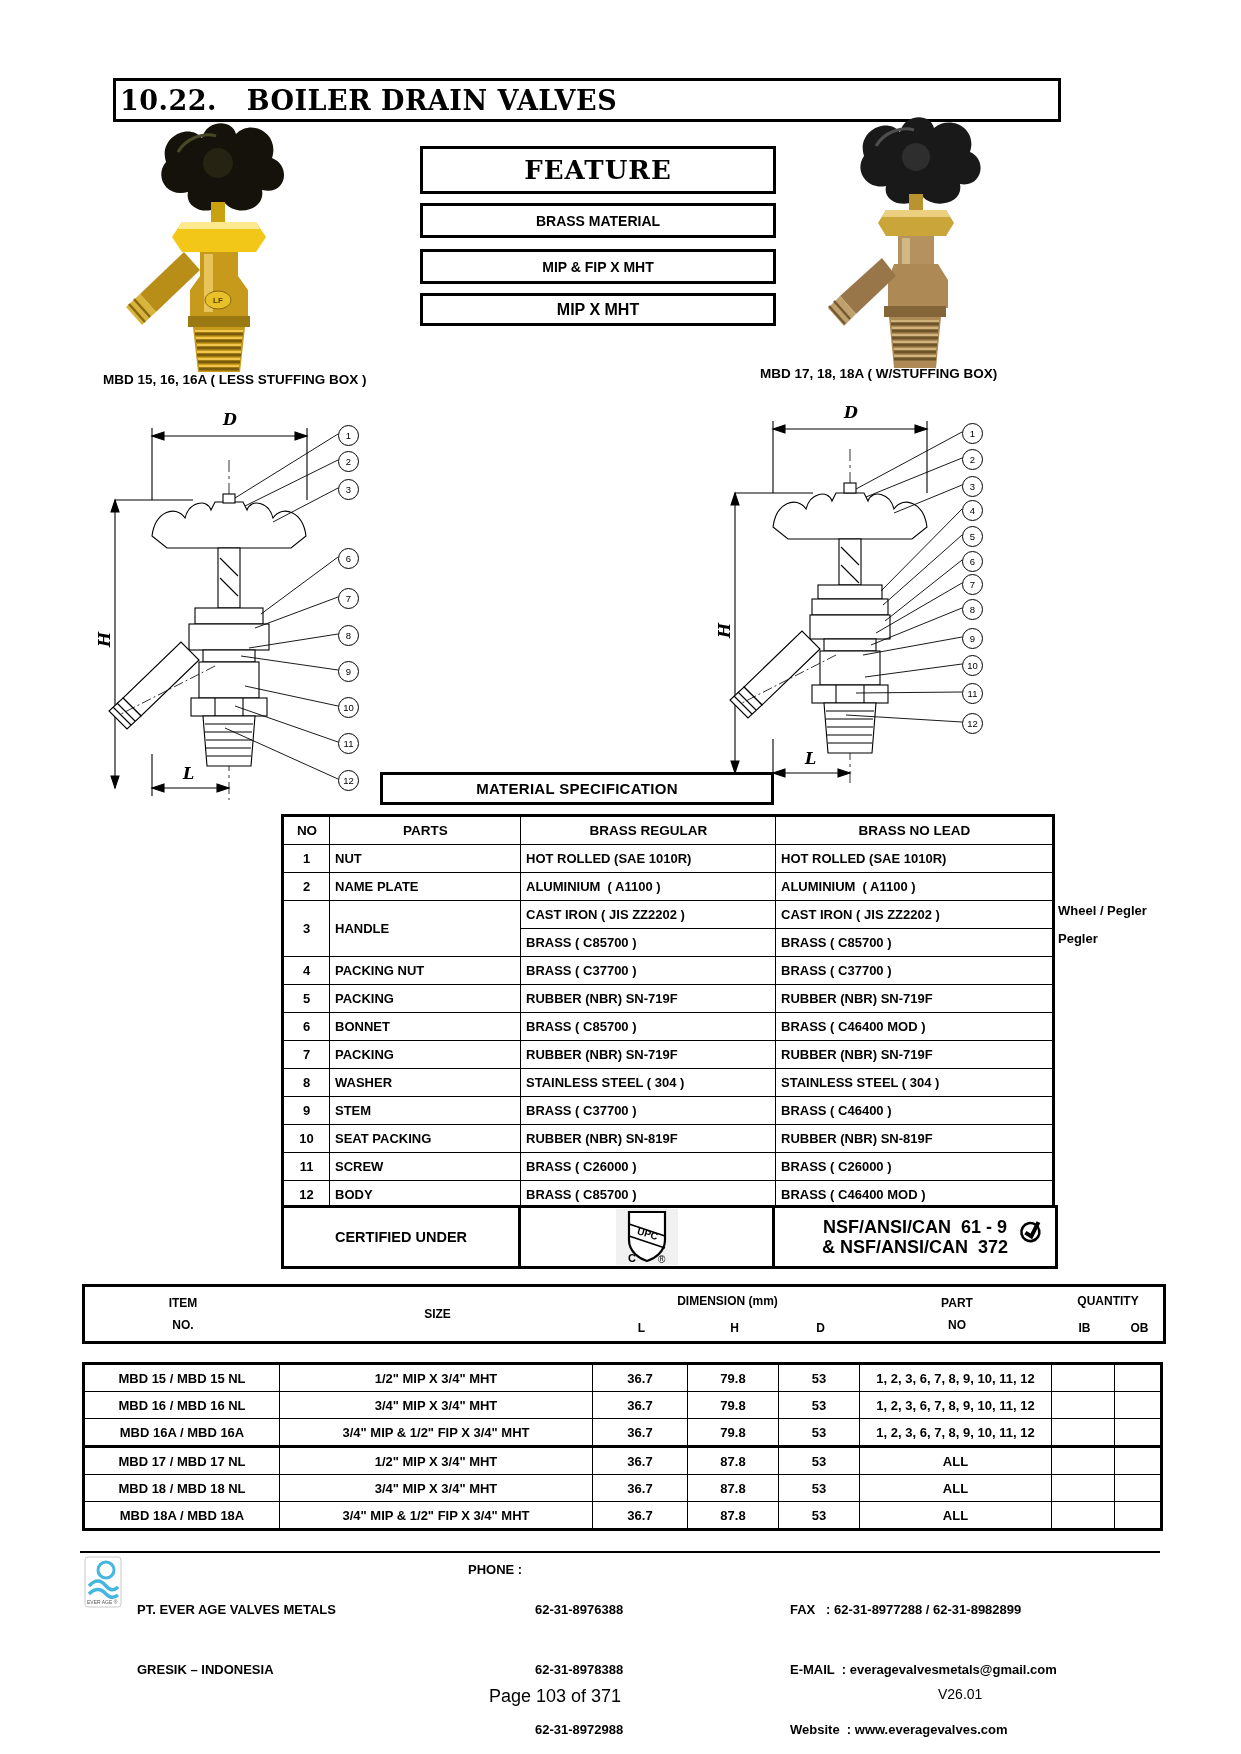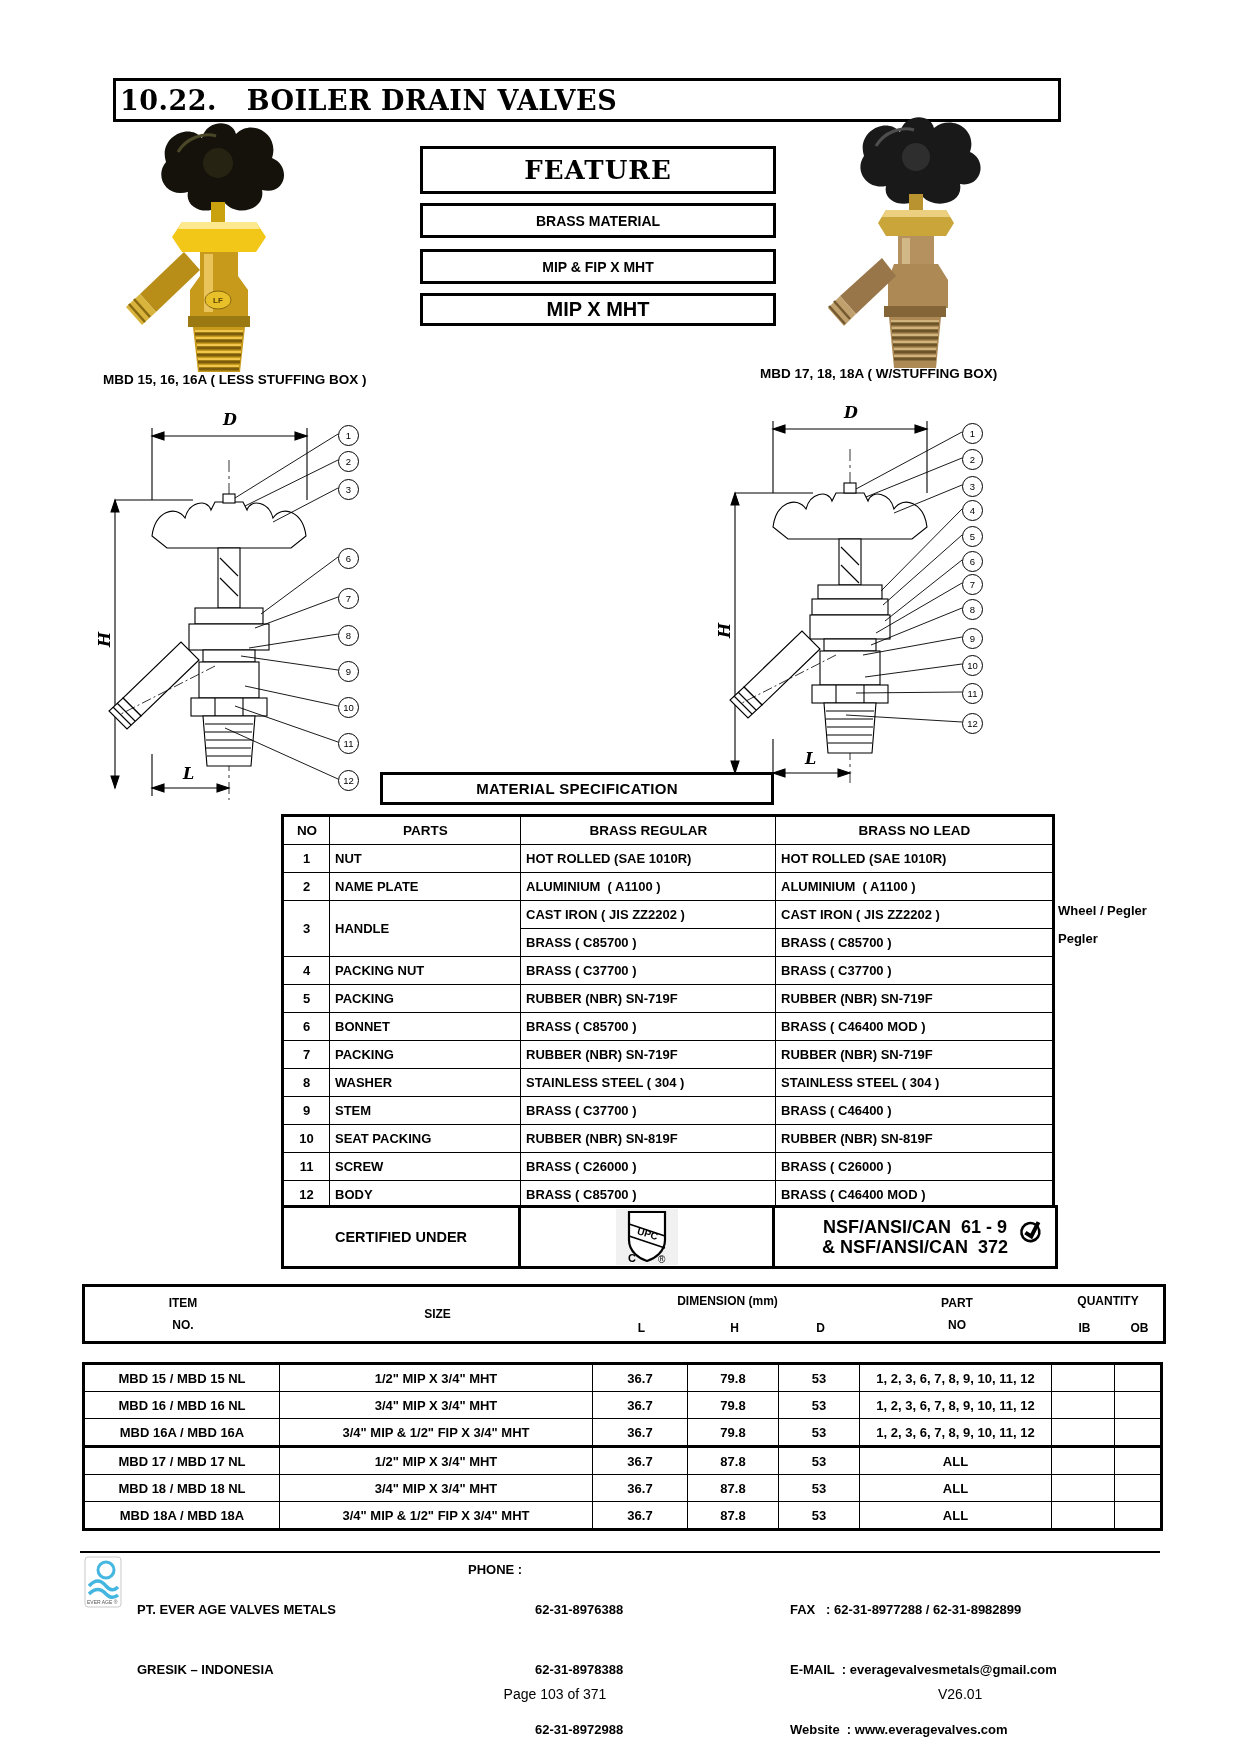--- a/index.html
+++ b/index.html
@@ -12,21 +12,21 @@
              display:flex;align-items:center;padding-left:4px;}
   .title-text{font-family:"DejaVu Serif",serif;font-weight:bold;font-size:27px;
               letter-spacing:.5px;white-space:pre;}
 
   
   .fbox{left:420px;width:350px;border:3px solid #000;display:flex;align-items:center;
         justify-content:center;font-weight:bold;background:#fff;}
   .f-head{top:146px;height:42px;font-family:"DejaVu Serif",serif;font-size:26px;letter-spacing:1px;}
   .f-i1{top:203px;height:29px;font-size:14px;}
   .f-i2{top:249px;height:29px;font-size:14px;}
-  .f-i3{top:293px;height:27px;font-size:20px;}
+  .f-i3{top:293px;height:27px;font-size:16px;}
 
   
   .caption{font-size:13.5px;font-weight:bold;white-space:pre;}
   .cap-left{left:103px;top:372px;}
   .cap-right{left:760px;top:366px;}
 
   
   .diagram{background:transparent;}
   .dg-left{left:95px;top:398px;width:270px;height:412px;}
   .dg-right{left:713px;top:393px;width:276px;height:420px;}
@@ -83,21 +83,21 @@
   .stable tr.sep td{border-top:3px solid #000;}
 
   
   .rule{left:80px;top:1551px;width:1080px;height:2px;background:#000;}
   .foot{font-size:13px;font-weight:bold;line-height:20px;white-space:pre;}
   .f-co{left:137px;top:1560px;}
   .f-phlbl{left:468px;top:1560px;}
   .f-phnums{left:535px;top:1560px;}
   .f-fax{left:790px;top:1560px;}
   .logo{left:84px;top:1556px;}
-  .pageno{left:430px;top:1686px;width:250px;text-align:center;font-size:14px;}
+  .pageno{left:430px;top:1686px;width:250px;text-align:center;font-size:18px;}
   .version{left:938px;top:1686px;font-size:14px;}
 </style>
 </head>
 <body>
 
 <div class="page">
 
   <div class="abs title-box">
     <span class="title-text">10.22.   BOILER DRAIN VALVES</span>
   </div>

